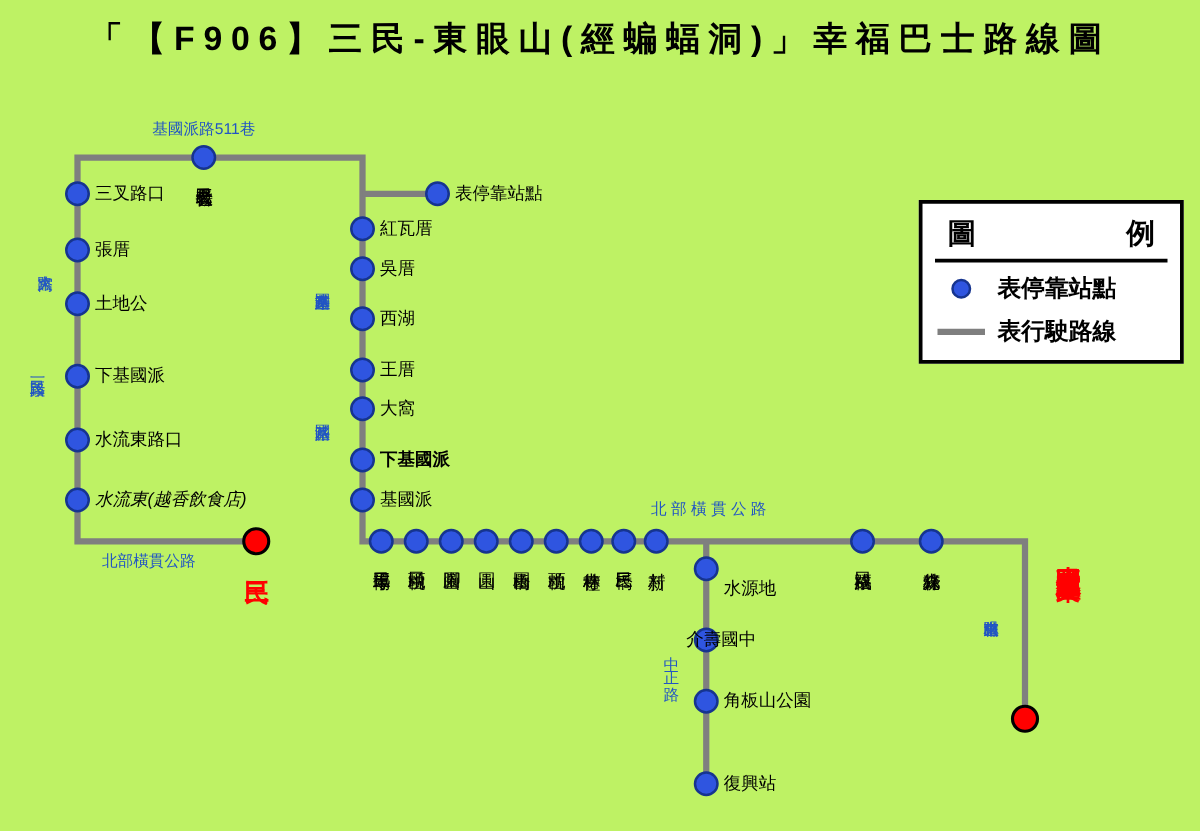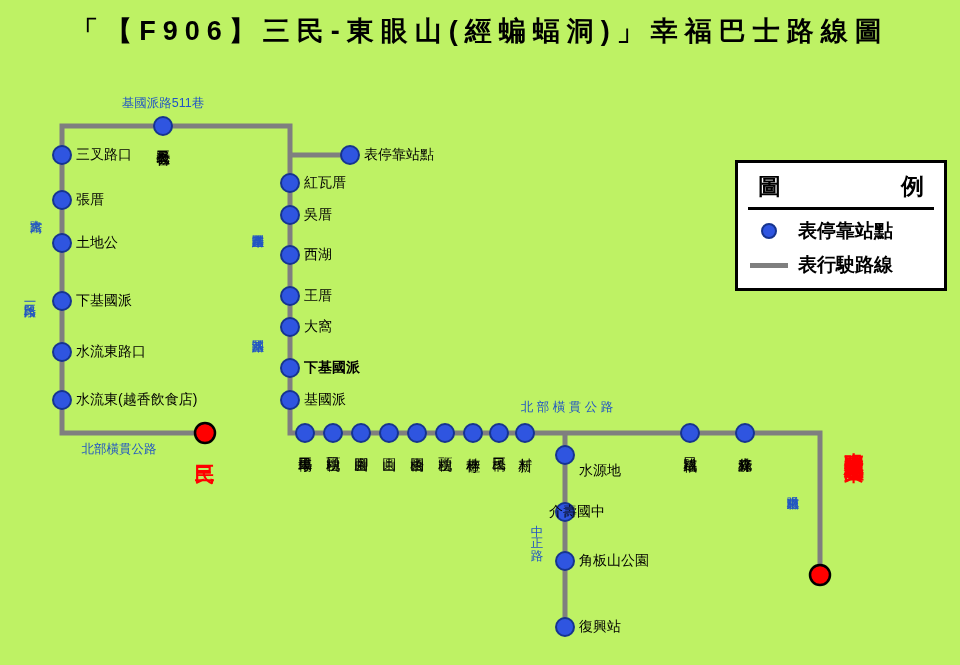--- a/index.html
+++ b/index.html
@@ -81,21 +81,21 @@
       <circle cx="745" cy="433" r="9" fill="#2f55e0" stroke="#16348f" stroke-width="2"></circle>
       <circle cx="820" cy="575" r="10" fill="#ff0000" stroke="#000000" stroke-width="2.5"></circle>
     </svg>
   <div class="label-layer">
       <div class="lbl v" style="color: rgb(0, 0, 0); left: 163px; top: 140px; transform: translateX(-50%);">三民長老教會</div>
       <div class="lbl" style="color: rgb(0, 0, 0); left: 76px; top: 155px; transform: translateY(-50%);">三叉路口</div>
       <div class="lbl" style="color: rgb(0, 0, 0); left: 76px; top: 200px; transform: translateY(-50%);">張厝</div>
       <div class="lbl" style="color: rgb(0, 0, 0); left: 76px; top: 243px; transform: translateY(-50%);">土地公</div>
       <div class="lbl" style="color: rgb(0, 0, 0); left: 76px; top: 301px; transform: translateY(-50%);">下基國派</div>
       <div class="lbl" style="color: rgb(0, 0, 0); left: 76px; top: 352px; transform: translateY(-50%);">水流東路口</div>
-      <div class="lbl" style="color: rgb(0, 0, 0); left: 76px; top: 400px; transform: translateY(-50%);">水流東(越香飲食店)</div>
+      <div class="lbl" style="color: rgb(0, 0, 0); left: 76px; top: 400px; transform: translateY(-50%); font-style: italic;">水流東(越香飲食店)</div>
       <div class="lbl terminal-label v" style="color: rgb(255, 0, 0); left: 205px; top: 449px; transform: translateX(-50%);">三民</div>
       <div class="lbl" style="color: rgb(0, 0, 0); left: 364px; top: 155px; transform: translateY(-50%);">表停靠站點</div>
       <div class="lbl" style="color: rgb(0, 0, 0); left: 304px; top: 183px; transform: translateY(-50%);">紅瓦厝</div>
       <div class="lbl" style="color: rgb(0, 0, 0); left: 304px; top: 215px; transform: translateY(-50%);">吳厝</div>
       <div class="lbl" style="color: rgb(0, 0, 0); left: 304px; top: 255px; transform: translateY(-50%);">西湖</div>
       <div class="lbl" style="color: rgb(0, 0, 0); left: 304px; top: 296px; transform: translateY(-50%);">王厝</div>
       <div class="lbl" style="color: rgb(0, 0, 0); left: 304px; top: 327px; transform: translateY(-50%);">大窩</div>
       <div class="lbl" style="color: rgb(0, 0, 0); left: 304px; top: 368px; transform: translateY(-50%); font-weight: bold;">下基國派</div>
       <div class="lbl" style="color: rgb(0, 0, 0); left: 304px; top: 400px; transform: translateY(-50%);">基國派</div>
       <div class="lbl v" style="color: rgb(0, 0, 0); left: 305px; top: 447px; transform: translateX(-50%);">三民停車場</div>

